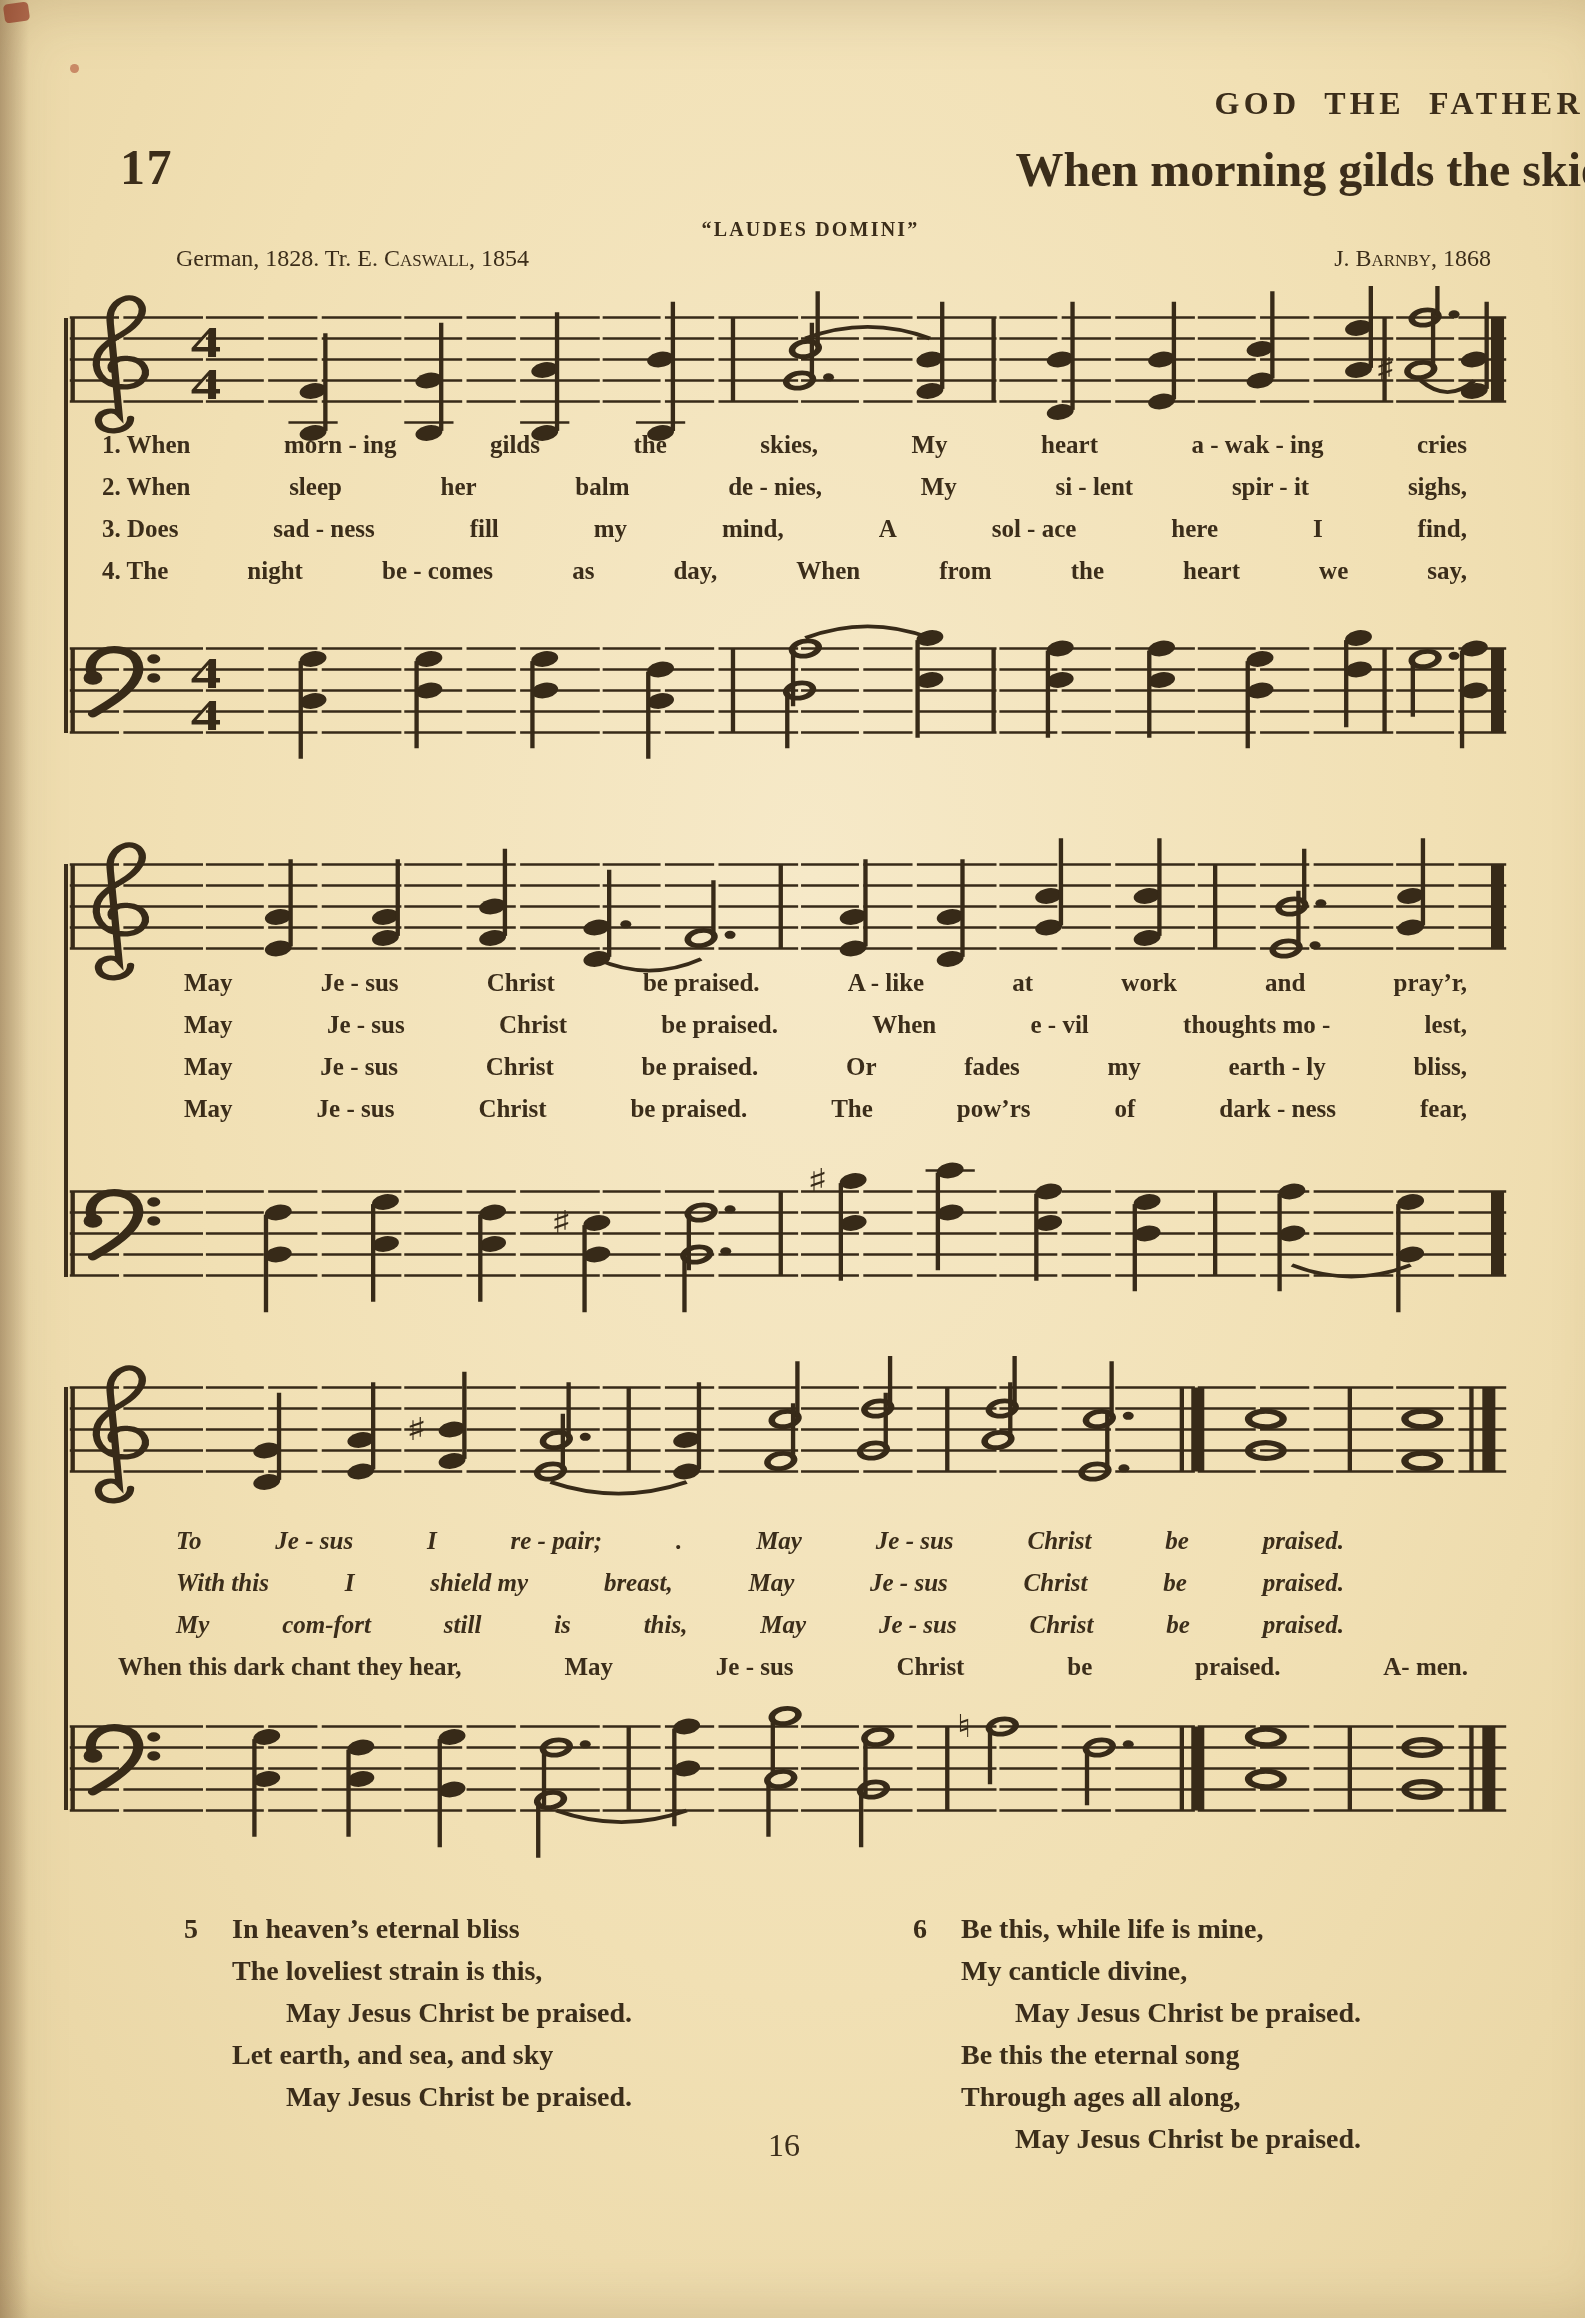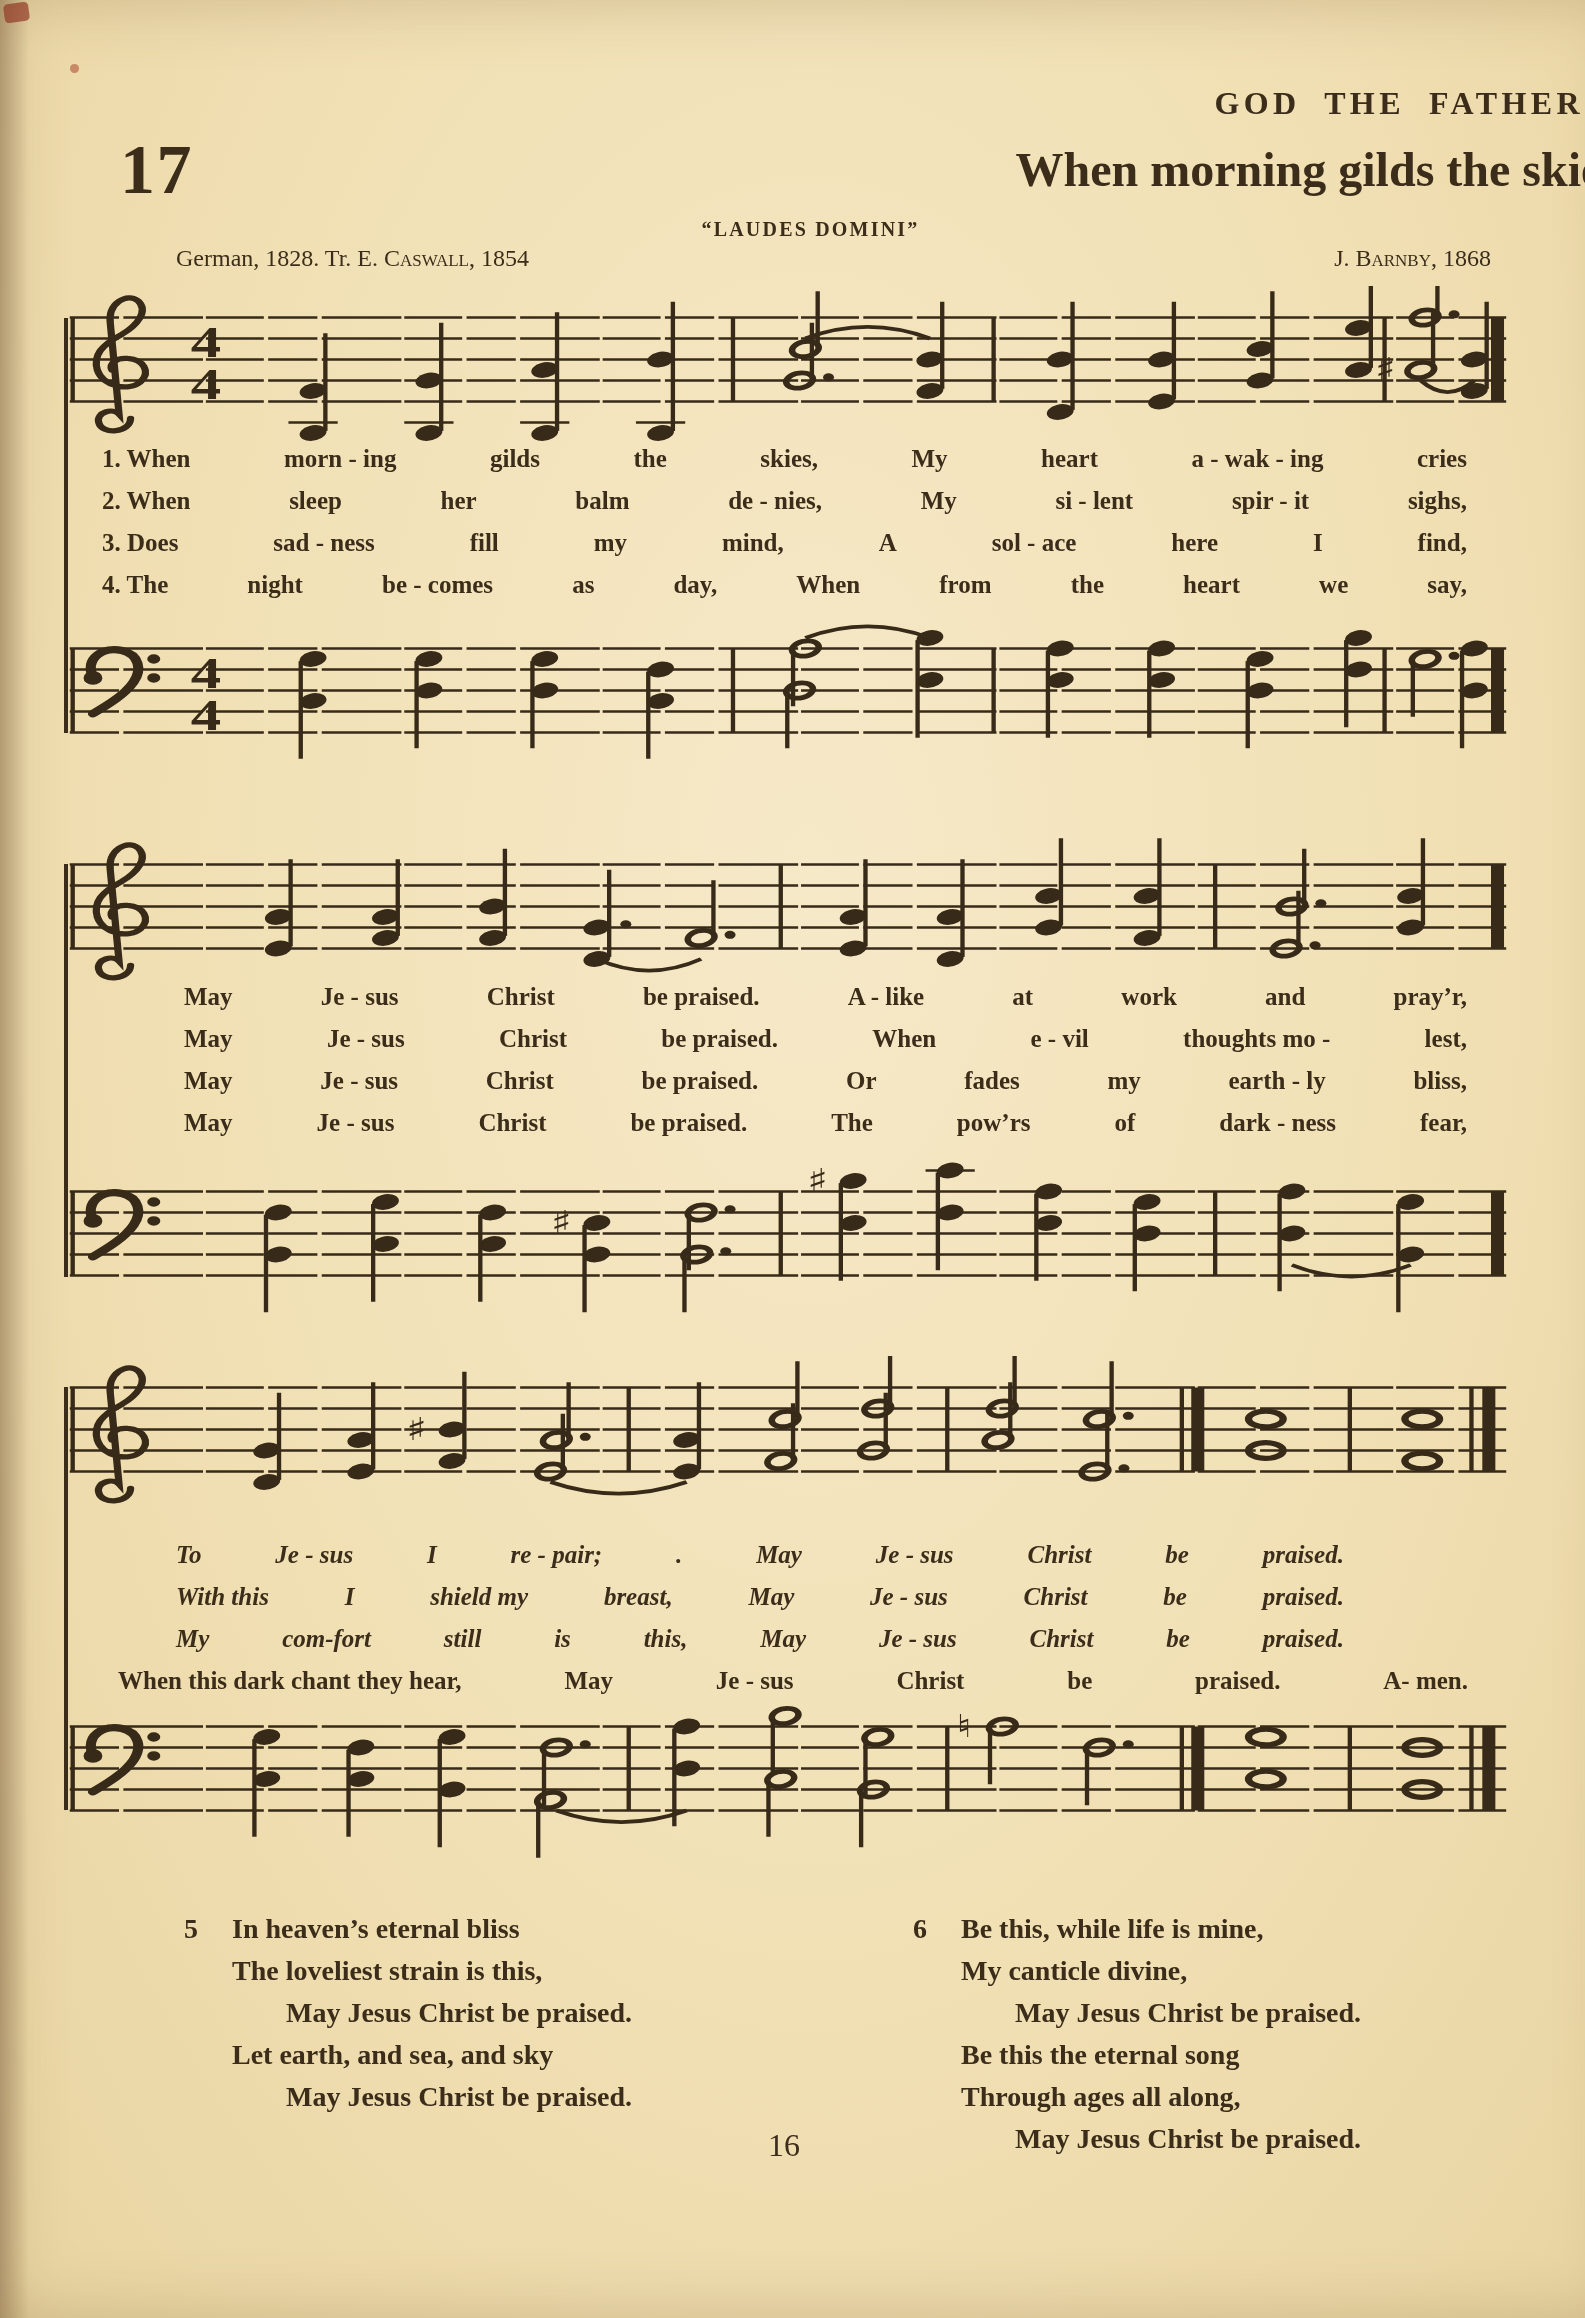--- a/index.html
+++ b/index.html
@@ -10,34 +10,34 @@
     font-family:"Liberation Serif", serif; color:#3b2d1a;padding-left:35px;
   }
   .edge-shade{position:absolute;left:0;top:0;width:29px;height:100%;
     background:linear-gradient(90deg, rgba(80,45,20,.30), rgba(80,45,20,0));}
   .smudge-a{position:absolute;left:4.4px;top:2.9px;width:25px;height:19px;background:#8e2f1d;
     opacity:.65;border-radius:4.4px;transform:rotate(-8deg);}
   .smudge-b{position:absolute;left:70px;top:64px;width:8.8px;height:8.8px;background:#a63a22;
     opacity:.5;border-radius:50%;}
   .running-head{position:absolute;top:85px;right:37px;font-size:32px;letter-spacing:4.4px;
     word-spacing:11.7px;font-weight:600;}
-  .hymn-number{position:absolute;left:120px;top:130px;font-size:70px;font-weight:bold;letter-spacing:1.5px;}
+  .hymn-number{position:absolute;left:120px;top:138px;font-size:50px;font-weight:bold;letter-spacing:1.5px;}
   .title{position:absolute;left:0;top:142px;width:100%;text-align:right;font-size:48px;font-weight:600;}
   .tune-name{position:absolute;left:0;top:218px;width:100%;text-align:center;font-size:20px;
     font-weight:bold;letter-spacing:2.2px;}
   .attr{position:absolute;top:245px;font-size:24px;}
   .attr-left{left:176px;}
   .attr-right{right:130px;}
   .sc{font-variant:small-caps;}
 
   .staff{position:absolute;left:64px;width:1448px;height:168px;}
   .sys-connector{position:absolute;left:64px;width:4.4px;background:#3b2d1a;}
 
   .lyrics{position:absolute;font-weight:bold;font-size:25px;}
-  .lyric-row{display:flex;justify-content:space-between;align-items:flex-end;height:42px;white-space:nowrap;}
+  .lyric-row{display:flex;justify-content:space-between;align-items:flex-start;height:42px;white-space:nowrap;}
   .lyric-row.short{padding-left:58px;padding-right:124px;font-style:italic;}
   #lyr0{left:102px;top:431px;width:1365px;}
   #lyr1{left:184px;top:969px;width:1283px;}
   #lyr2{left:118px;top:1527px;width:1350px;}
 
   .verse{position:absolute;top:1908px;font-size:28px;font-weight:bold;line-height:42px;}
   #verse0{left:184px;width:657px;}
   #verse1{left:913px;width:657px;}
   .vrow0{display:flex;}
   .vnum{width:48px;}

